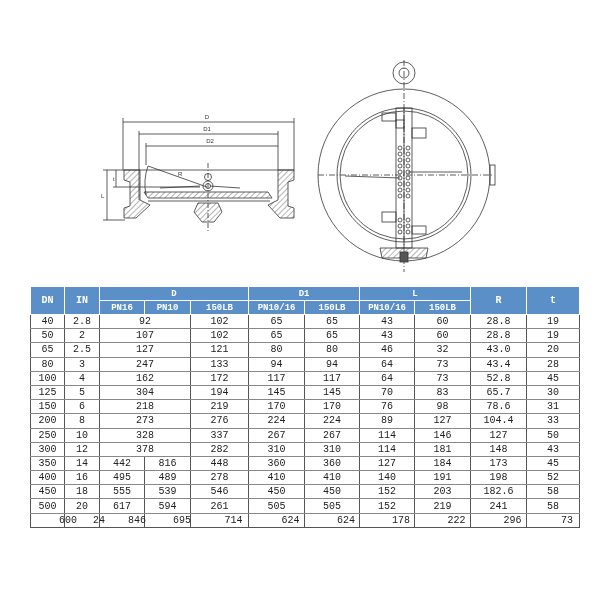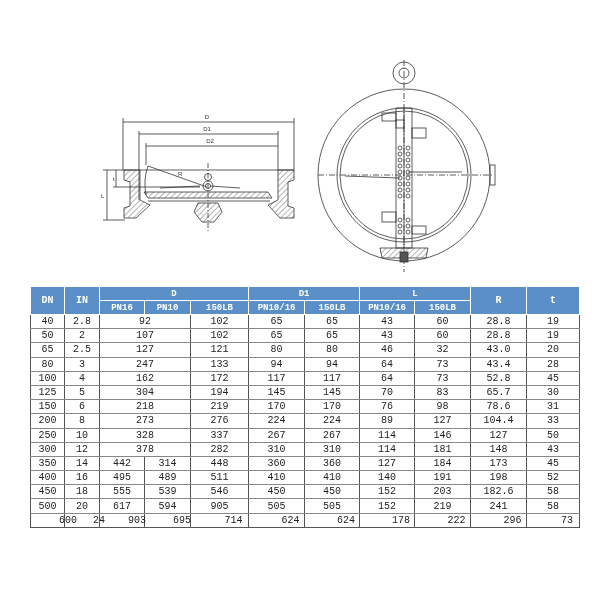--- a/index.html
+++ b/index.html
@@ -292,35 +292,35 @@
         <td>310</td>
         <td>114</td>
         <td>181</td>
         <td>148</td>
         <td>43</td>
       </tr>
       <tr>
         <td>350</td>
         <td>14</td>
         <td>442</td>
-        <td>314</td>
+        <td>816</td>
         <td>448</td>
         <td>360</td>
         <td>360</td>
         <td>127</td>
         <td>184</td>
         <td>173</td>
         <td>45</td>
       </tr>
       <tr>
         <td>400</td>
         <td>16</td>
         <td>495</td>
         <td>489</td>
-        <td>511</td>
+        <td>278</td>
         <td>410</td>
         <td>410</td>
         <td>140</td>
         <td>191</td>
         <td>198</td>
         <td>52</td>
       </tr>
       <tr>
         <td>450</td>
         <td>18</td>
@@ -332,32 +332,32 @@
         <td>152</td>
         <td>203</td>
         <td>182.6</td>
         <td>58</td>
       </tr>
       <tr>
         <td>500</td>
         <td>20</td>
         <td>617</td>
         <td>594</td>
-        <td>905</td>
+        <td>261</td>
         <td>505</td>
         <td>505</td>
         <td>152</td>
         <td>219</td>
         <td>241</td>
         <td>58</td>
       </tr>
       <tr>
         <td>600</td>
         <td>24</td>
-        <td>903</td>
+        <td>846</td>
         <td>695</td>
         <td>714</td>
         <td>624</td>
         <td>624</td>
         <td>178</td>
         <td>222</td>
         <td>296</td>
         <td>73</td>
       </tr>
     </tbody>

